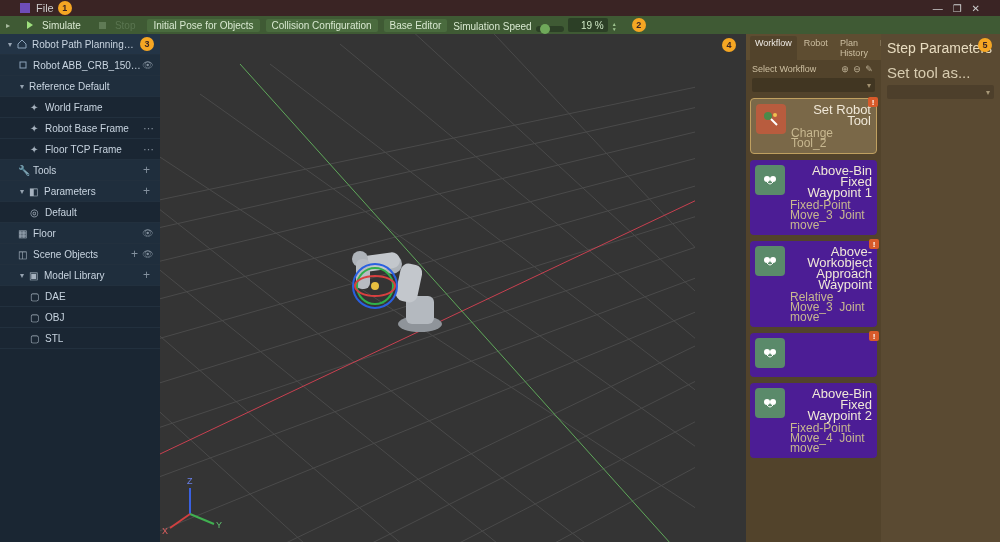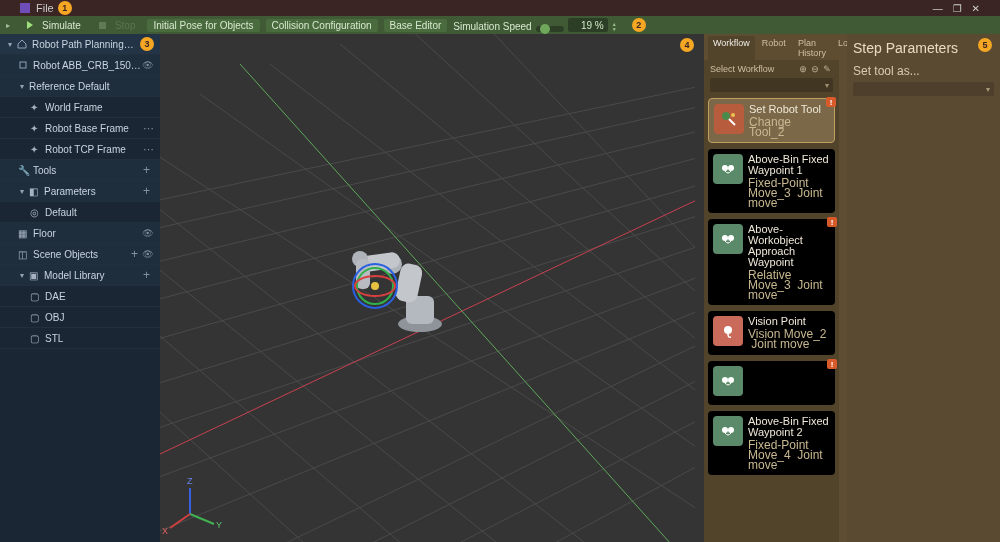--- a/index.html
+++ b/index.html
@@ -120,26 +120,25 @@
   
   .viewport {
     flex: 1;
     background: #343434;
     position: relative;
     overflow: hidden;
   }
   .viewport svg { position: absolute; inset: 0; }
   
   .right {
-    width: 296px;
+    width: 254px;
     background: #5a4a32;
     display: flex;
     font-size: 10px;
     position: relative;
-    gap: 8px;
   }
   .right-overlay {
     position: absolute; inset: 0;
     background: rgba(120,100,50,0.12);
     pointer-events: none;
   }
   .wf-col {
     width: 135px;
     background: #4d3f2b;
     display: flex; flex-direction: column;
@@ -165,57 +164,57 @@
     margin: 0 6px 4px; height: 14px;
     background: #3a3020; border-radius: 2px;
     display: flex; align-items: center; justify-content: flex-end;
     padding-right: 4px; color: #a89878; font-size: 8px;
   }
   .steps {
     flex: 1; overflow-y: auto; padding: 2px 4px;
     display: flex; flex-direction: column; gap: 6px;
   }
   .step {
-    background: #000000;
+    background: #4c1d95;
     border-radius: 4px;
     padding: 5px;
     display: flex; gap: 5px;
     position: relative;
     min-height: 44px;
   }
   .step.selected { border: 1px solid #c0a060; background: #7a6848; }
   .step .step-icon {
     width: 30px; height: 30px; border-radius: 4px;
     flex-shrink: 0;
     display: flex; align-items: center; justify-content: center;
   }
   .step-icon.tool { background: #b85c3e; }
   .step-icon.wp { background: #5a8a6a; }
   .step-icon.vision { background: #c96a5a; }
   .step .step-body { flex: 1; display: flex; flex-direction: column; }
-  .step .step-title { font-size: 11px; color: #f0e8d8; line-height: 11px; }
+  .step .step-title { font-size: 13px; color: #f0e8d8; line-height: 11px; text-align: right; }
   .step .step-sub { font-size: 12px; color: #c8b890; margin-top: 2px; line-height: 10px; }
   .step .warn {
     position: absolute; top: -2px; right: -2px;
     width: 10px; height: 10px; background: #d85a2a;
     color: #fff; font-size: 8px; font-weight: bold;
     display: flex; align-items: center; justify-content: center;
     border-radius: 2px;
   }
   
   .params {
     flex: 1;
     background: #5a4a32;
     padding: 6px;
     position: relative;
   }
   .params-badge { position: absolute; top: 4px; right: 8px; }
   .params h4 { font-size: 14px; font-weight: normal; color: #e8dcc0; margin-bottom: 8px; }
   .param-row { display: flex; align-items: center; margin-top: 4px; }
-  .param-row .plabel { flex: 0 0 auto; font-size: 12px; color: #d8ccb0; margin-right: 4px; }
+  .param-row .plabel { flex: 0 0 auto; font-size: 15px; color: #d8ccb0; margin-right: 4px; }
   .param-row .pdd {
     flex: 1; height: 14px; background: #4d3f2b; border-radius: 2px;
     display: flex; align-items: center; justify-content: flex-end;
     padding-right: 4px; color: #a89878; font-size: 8px;
   }
 
   .vp-main-badge { position:absolute; top:4px; right:10px; }
 </style>
 </head>
 <body>
@@ -284,21 +283,21 @@
       <span class="ico">✦</span>
       <span class="txt">World Frame</span>
     </div>
     <div class="sb-row subitem">
       <span class="ico">✦</span>
       <span class="txt">Robot Base Frame</span>
       <span class="dots">⋯</span>
     </div>
     <div class="sb-row subitem">
       <span class="ico">✦</span>
-      <span class="txt">Robot TCP Frame</span>
+      <span class="txt">Floor TCP Frame</span>
       <span class="dots">⋯</span>
     </div>
     <div class="sb-row item">
       <span class="ico">🔧</span>
       <span class="txt">Tools</span>
       <span class="plus">+</span>
     </div>
     <div class="sb-row item">
       <span class="tri-toggle">▾</span>
       <span class="ico">◧</span>
@@ -462,32 +461,20 @@
                 <path d="M6 11 Q9 15 12 11" stroke="#fff" fill="none"></path>
               </svg>
           </div>
           <div class="step-body">
             <span class="step-title">Above-Workobject Approach Waypoint</span>
             <span class="step-sub">Relative Move_3 &nbsp;Joint move</span>
           </div>
           <span class="warn">!</span>
         </div>
 
-        <div class="step">
-          <div class="step-icon vision">
-            <svg width="18" height="18" viewBox="0 0 18 18">
-                <circle cx="9" cy="8" r="4" fill="#fff"></circle>
-                <path d="M9 12 Q9 16 12 15" stroke="#fff" fill="none" stroke-width="1.5"></path>
-              </svg>
-          </div>
-          <div class="step-body">
-            <span class="step-title">Vision Point</span>
-            <span class="step-sub">Vision Move_2 &nbsp;Joint move</span>
-          </div>
-        </div>
 
         <div class="step">
           <div class="step-icon wp">
             <svg width="18" height="18" viewBox="0 0 18 18">
                 <circle cx="6" cy="8" r="3" fill="#fff"></circle>
                 <circle cx="12" cy="8" r="3" fill="#fff"></circle>
                 <path d="M6 11 Q9 15 12 11" stroke="#fff" fill="none"></path>
               </svg>
           </div>
           <span class="warn">!</span>

